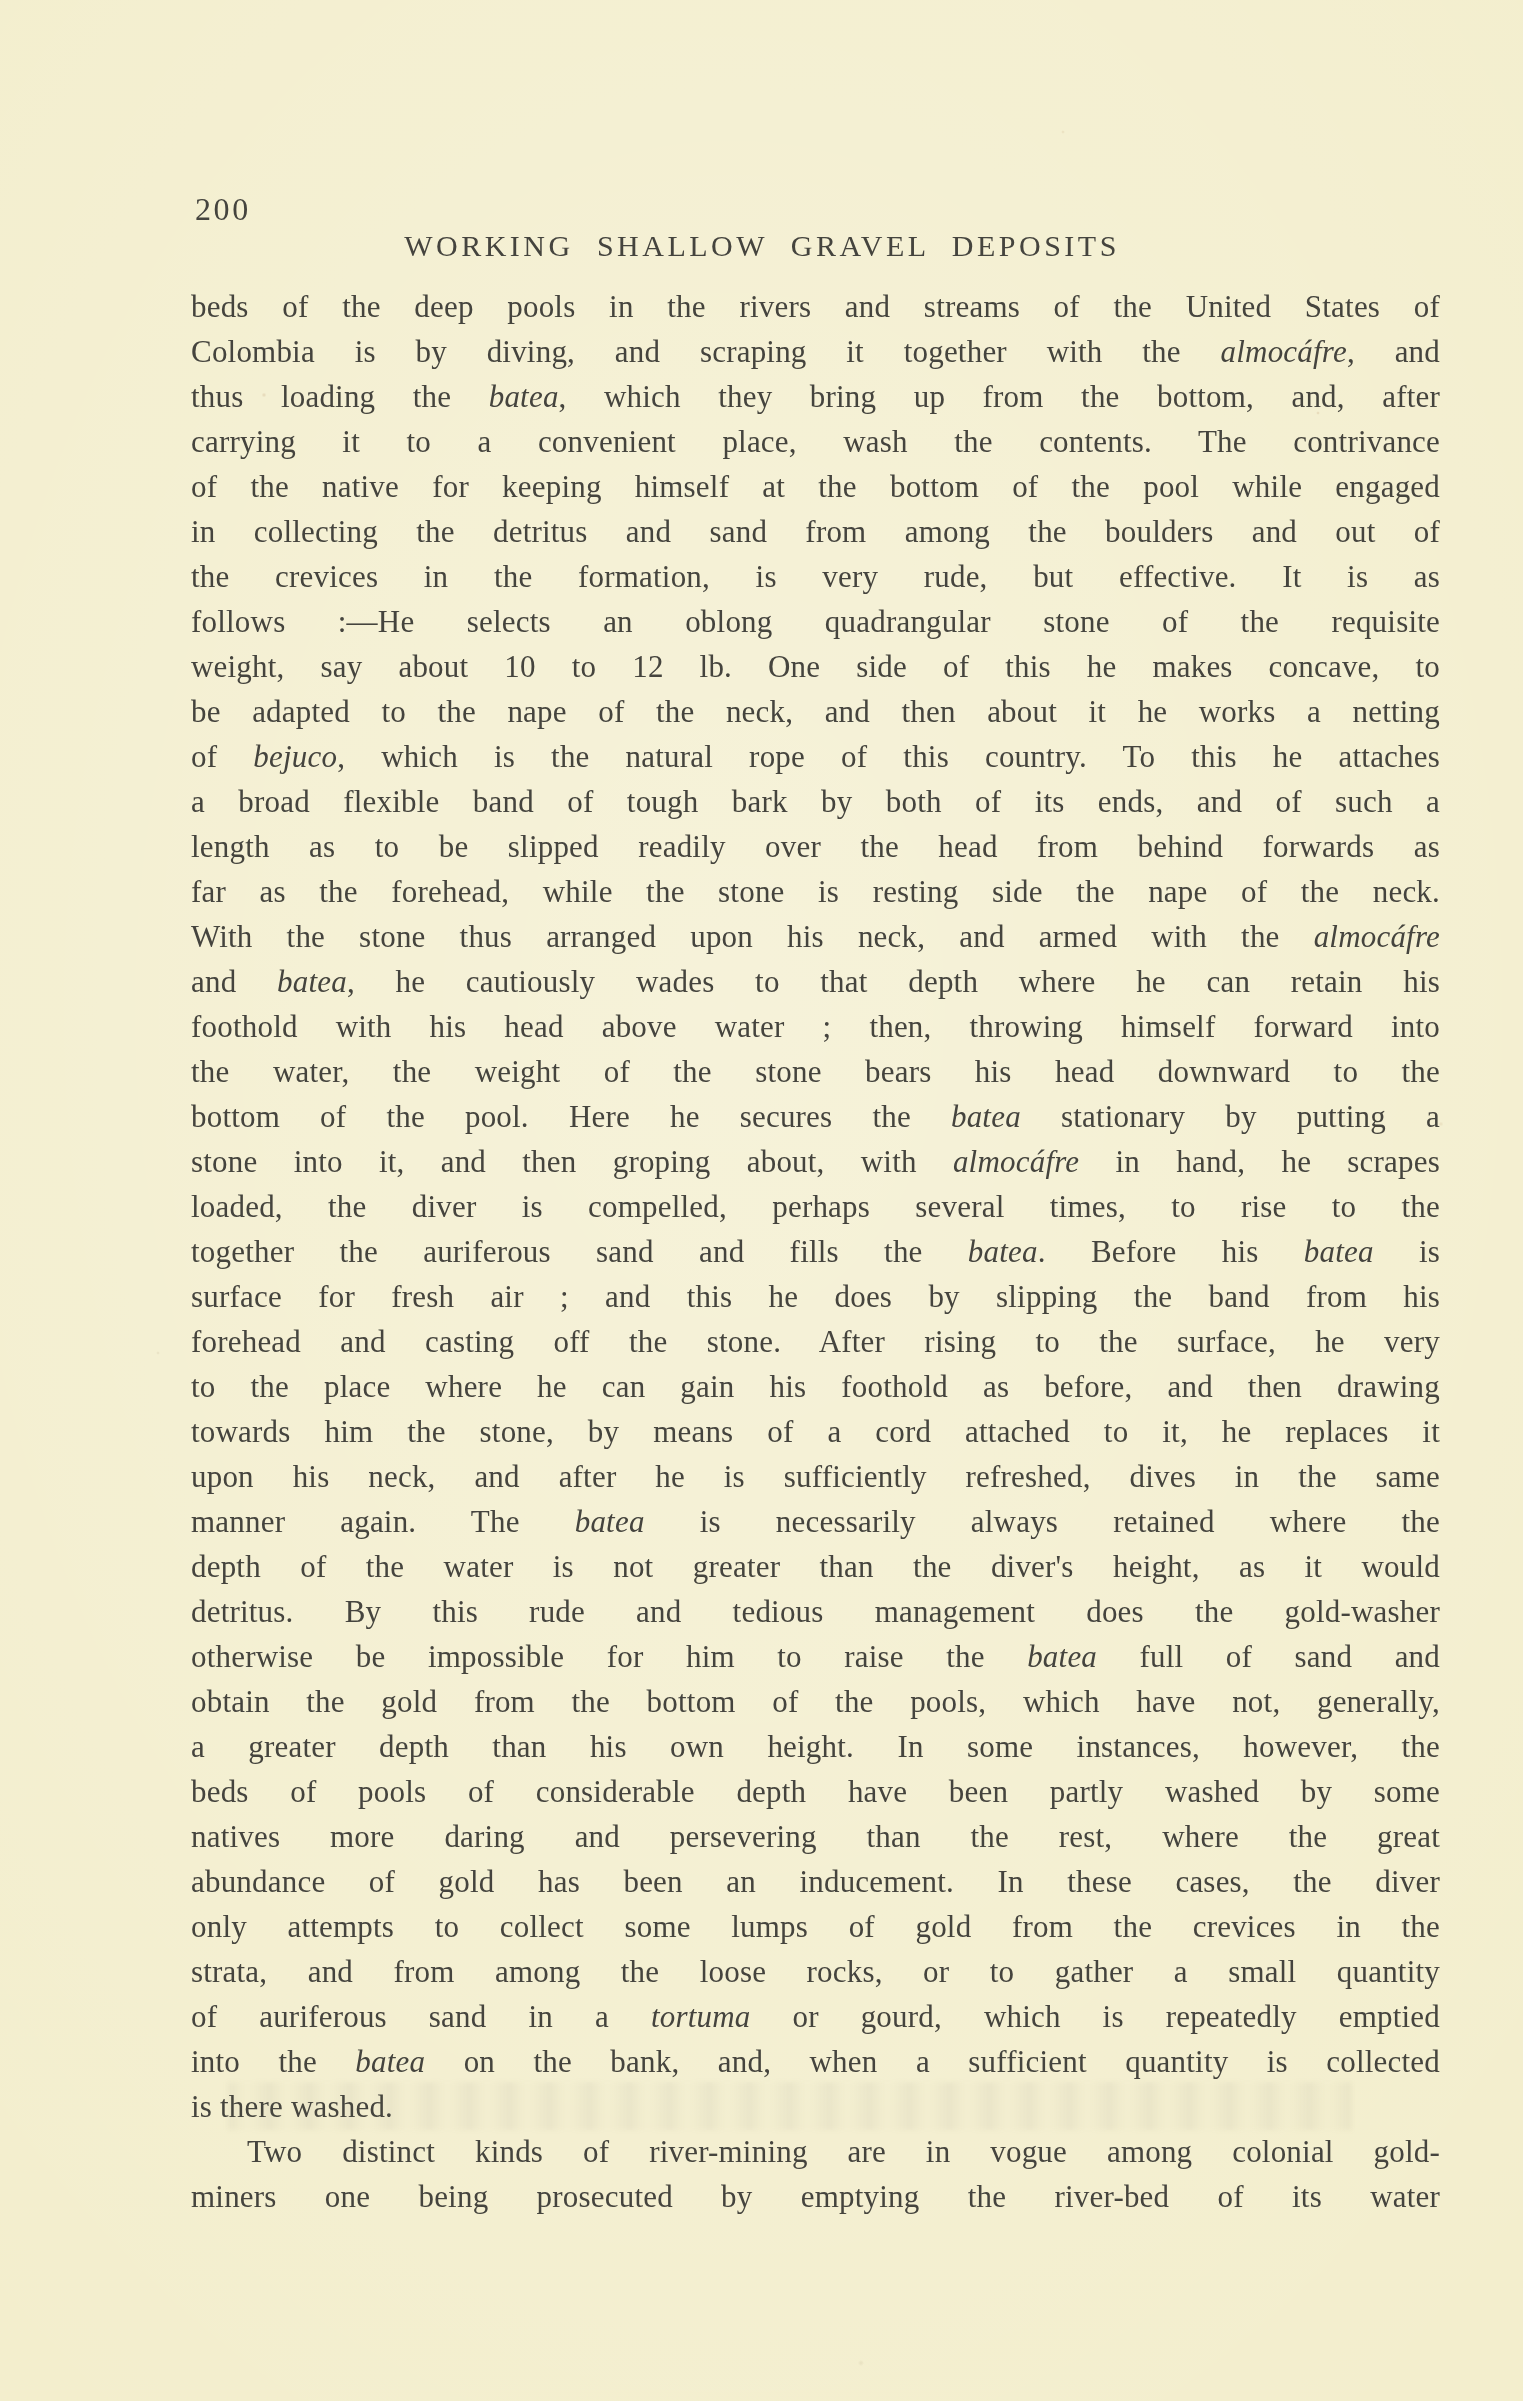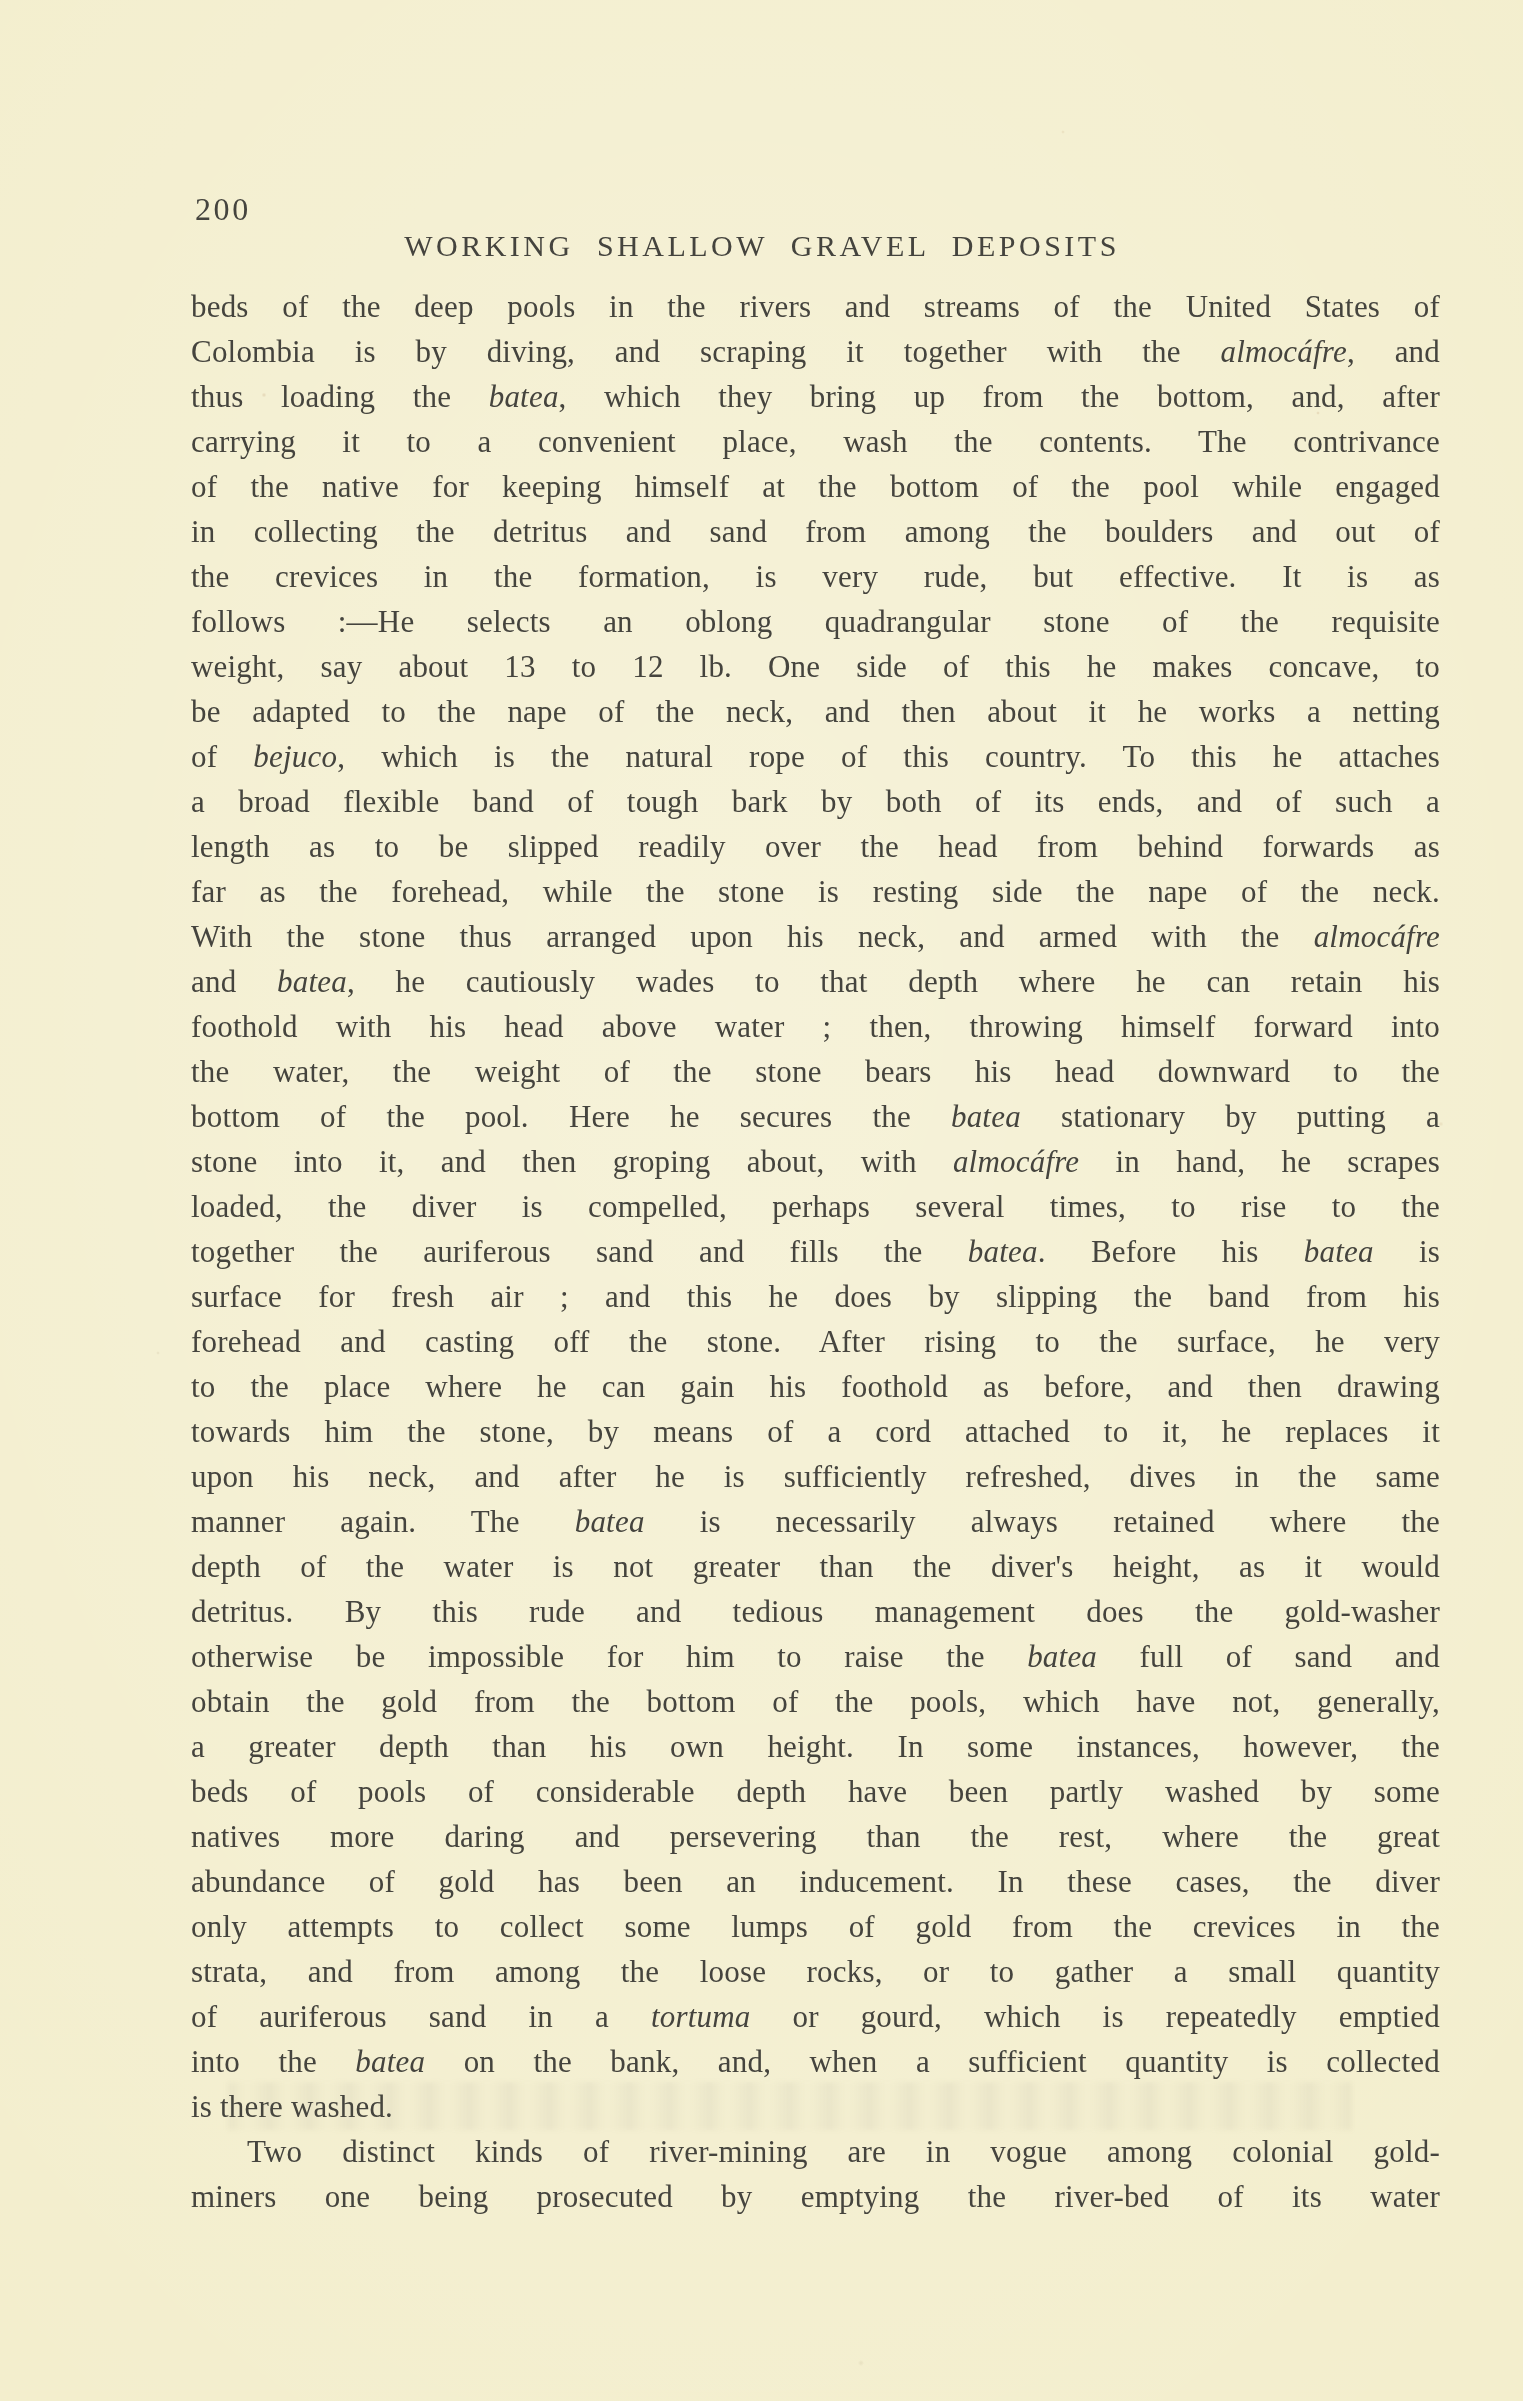--- a/index.html
+++ b/index.html
@@ -104,21 +104,21 @@
   <div id="text-block">
       <div class="paragraph">
         <div class="line">beds of the deep pools in the rivers and streams of the United States of</div>
         <div class="line">Colombia is by diving, and scraping it together with the <i>almocáfre</i>, and</div>
         <div class="line">thus loading the <i>batea</i>, which they bring up from the bottom, and, after</div>
         <div class="line">carrying it to a convenient place, wash the contents.  The contrivance</div>
         <div class="line">of the native for keeping himself at the bottom of the pool while engaged</div>
         <div class="line">in collecting the detritus and sand from among the boulders and out of</div>
         <div class="line">the crevices in the formation, is very rude, but effective.  It is as</div>
         <div class="line">follows :—He selects an oblong quadrangular stone of the requisite</div>
-        <div class="line">weight, say about 13 to 12 lb.  One side of this he makes concave, to</div>
+        <div class="line">weight, say about 10 to 12 lb.  One side of this he makes concave, to</div>
         <div class="line">be adapted to the nape of the neck, and then about it he works a netting</div>
         <div class="line">of <i>bejuco</i>, which is the natural rope of this country.  To this he attaches</div>
         <div class="line">a broad flexible band of tough bark by both of its ends, and of such a</div>
         <div class="line">length as to be slipped readily over the head from behind forwards as</div>
         <div class="line">far as the forehead, while the stone is resting side the nape of the neck.</div>
         <div class="line">With the stone thus arranged upon his neck, and armed with the <i>almocáfre</i></div>
         <div class="line">and <i>batea</i>, he cautiously wades to that depth where he can retain his</div>
         <div class="line">foothold with his head above water ; then, throwing himself forward into</div>
         <div class="line">the water, the weight of the stone bears his head downward to the</div>
         <div class="line">bottom of the pool.  Here he secures the <i>batea</i> stationary by putting a</div>

